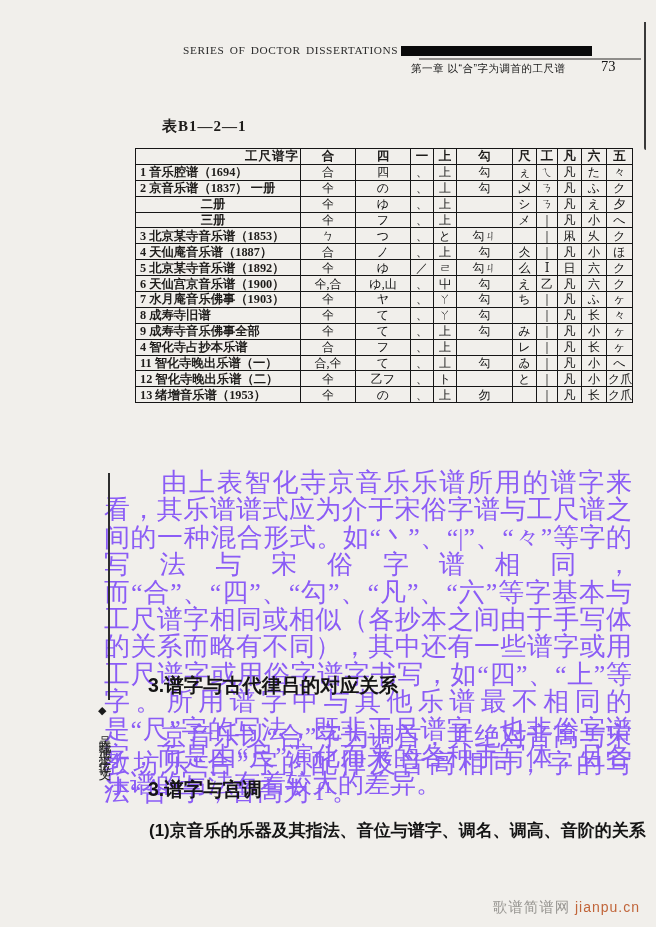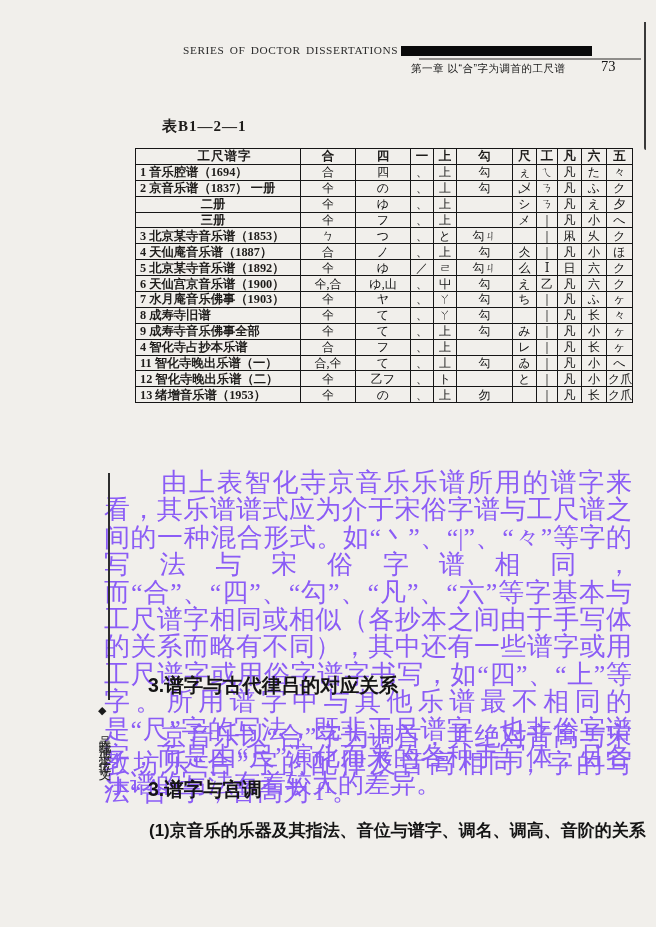--- a/index.html
+++ b/index.html
@@ -18,21 +18,21 @@
   .pagenum{position:absolute; top:58px; left:601px; font-size:14.5px; color:#111;}
   .edge-line{position:absolute; top:22px; left:644px; width:2px; height:128px; background:#3a3a3a; border-bottom-left-radius:6px;}
   
   .tbl-title{position:absolute; top:117px; left:162px; font-size:15px; font-weight:bold; letter-spacing:1px;}
   table.gongche{position:absolute; top:148px; left:135px; width:497px; border-collapse:collapse; table-layout:fixed;}
   table.gongche th, table.gongche td{
     border:1.5px solid #161616; height:14.9px; padding:0 1px;
     font-size:12.5px; line-height:14px; text-align:center; overflow:hidden; white-space:nowrap;
   }
   table.gongche th{font-weight:bold;}
-  table.gongche th.name-h{text-align:center; padding-left:14px; letter-spacing:1px;}
+  table.gongche th.name-h{text-align:right; padding-left:14px; letter-spacing:1px;}
   table.gongche td.name{text-align:left; padding-left:4px; font-weight:bold; font-size:12.3px;}
   table.gongche td.name.right{text-align:center; padding-right:14px;}
   table.gongche td.cell{font-family:"Liberation Serif","DejaVu Serif",serif; font-size:12px; color:#121212;}
   
   .para{
     position:absolute; left:104px; width:528px;
     font-size:26px; line-height:27.4px; text-align:justify; text-justify:inter-ideograph;
     text-indent:2.2em; color:#8b5cf6; word-break:break-all;
   }
   .p1{top:443px;}
@@ -307,14 +307,19 @@
   <div class="sec-h h3">3.谱字与古代律吕的对应关系</div>
   <p class="para p3">京音乐以“合”字为调首，其绝对音高与宋教坊乐“合”字的配律及音高相同，字的写法“合”字，音高为 f¹。</p>
 
   <div class="sec-h h4">3.谱字与宫调</div>
   <div class="sub4">(1)京音乐的乐器及其指法、音位与谱字、调名、调高、音阶的关系</div>
 
   <div class="side-line"></div>
   <div class="side-diamond">◆</div>
   <div class="side-text">吴晓萍博士学位论文</div>
 
+  <div class="watermark">
+    <span class="wm-name">歌谱简谱网</span>
+    <span> </span>
+    <span class="wm-url">jianpu.cn</span>
+  </div>
 
 </div>
 
 </body></html>

